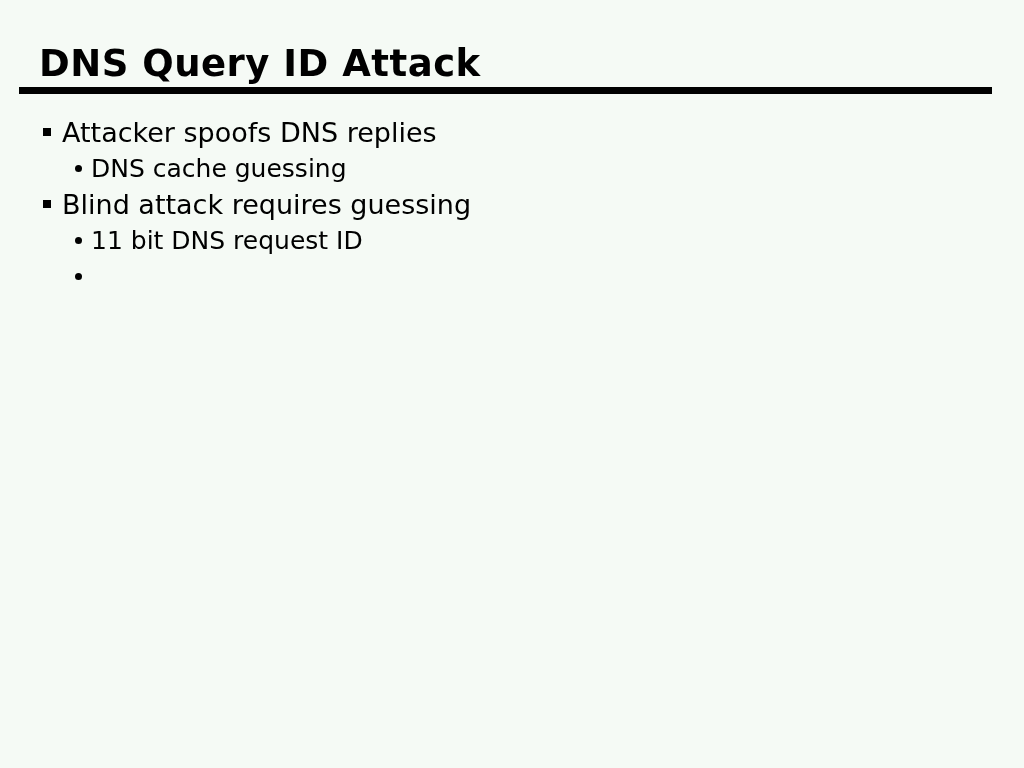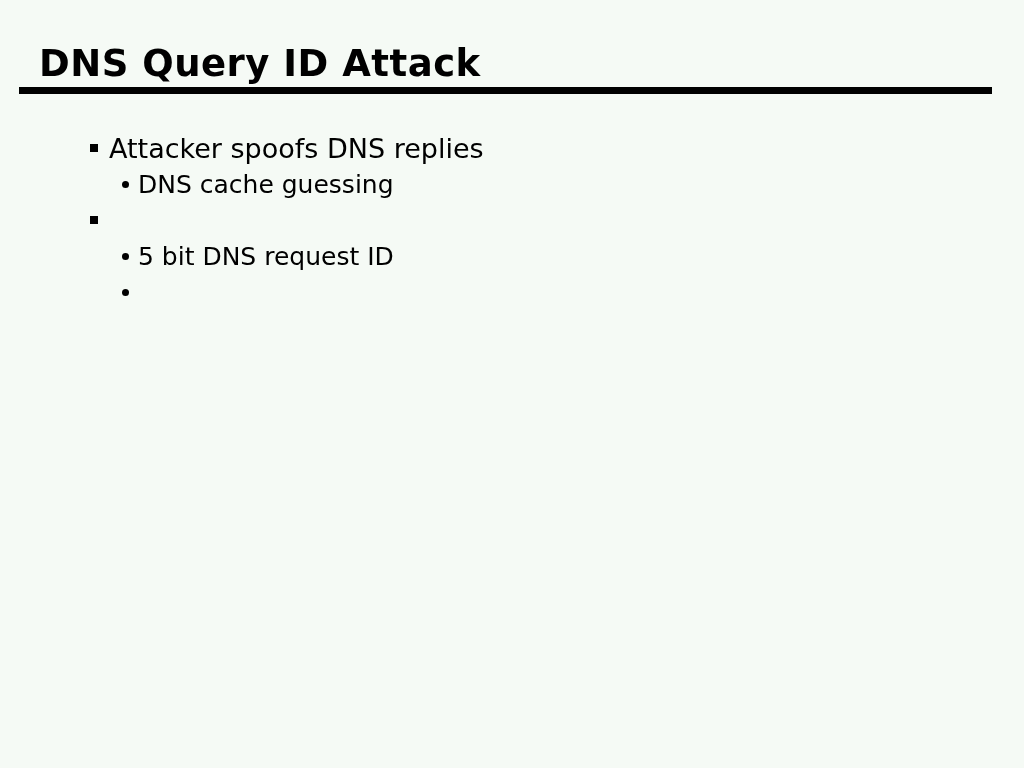--- a/index.html
+++ b/index.html
@@ -36,23 +36,22 @@
     position: absolute;
     left: 19px;
     top: 87px;
     width: 973px;
     height: 7px;
     background: var(--rule, #000000);
   }
   .bullets {
     position: absolute;
     left: 0;
-    top: 130px;
+    top: 114px;
     width: 820px;
-    margin-left: 47px;
   }
   .line {
     display: flex;
     align-items: center;
     height: 36px;
     white-space: nowrap;
   }
   .l1 { padding-left: 43px; font-size: 27px; }
   .l2 { padding-left: 75px; font-size: 25px; }
   .sq {
@@ -81,22 +80,23 @@
       <div class="line l1">
         <span class="sq"></span>
         <span>Attacker spoofs DNS replies</span>
       </div>
       <div class="line l2">
         <span class="dot"></span>
         <span>DNS cache guessing</span>
       </div>
       <div class="line l1">
         <span class="sq"></span>
+        <span>Blind attack requires guessing</span>
       </div>
       <div class="line l2">
         <span class="dot"></span>
-        <span>5 bit DNS request ID</span>
+        <span>11 bit DNS request ID</span>
       </div>
       <div class="line l2">
         <span class="dot"></span>
       </div>
     </div>
 </div>
 
 </body></html>

